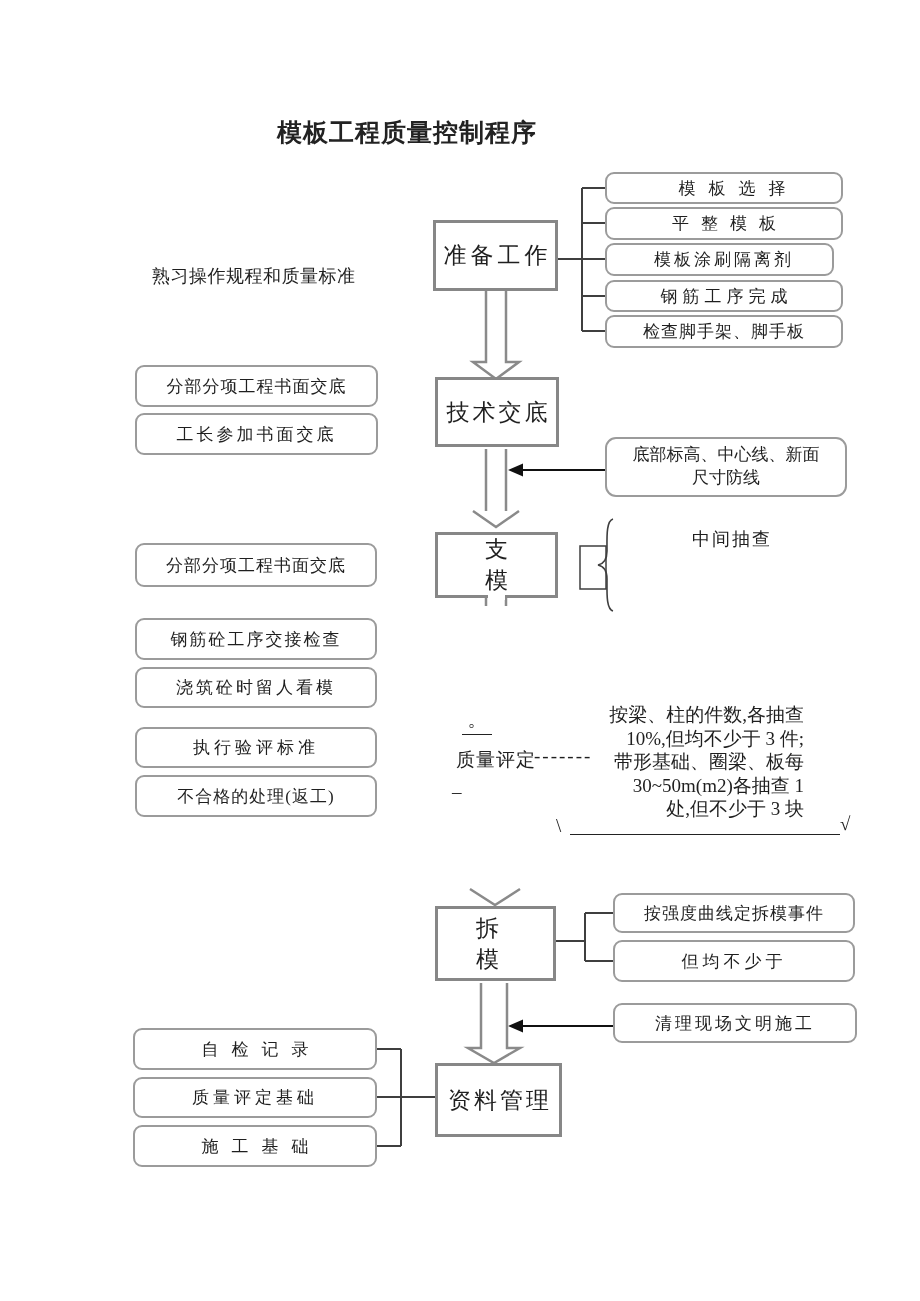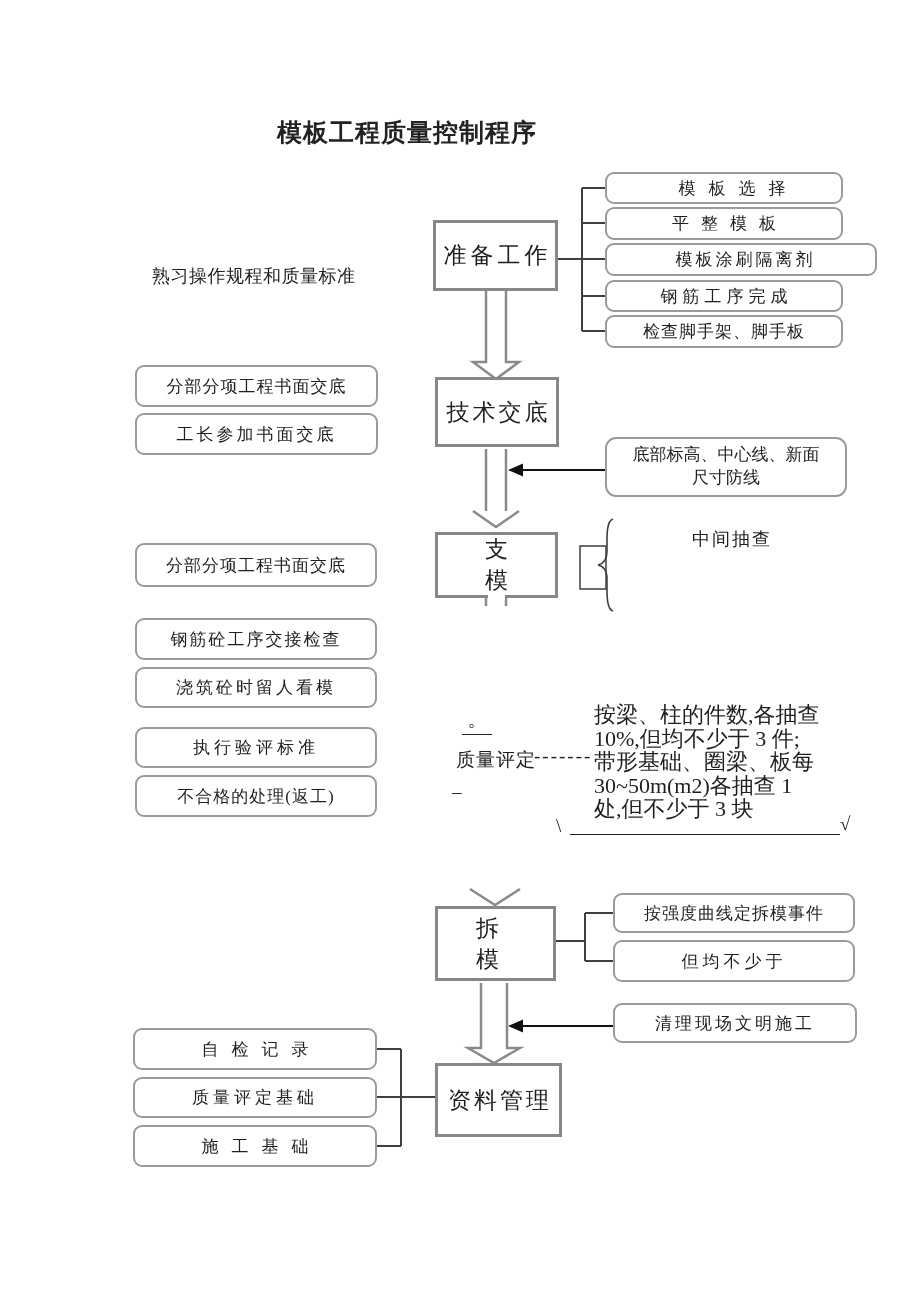--- a/index.html
+++ b/index.html
@@ -20,22 +20,22 @@
     display:flex;align-items:center;justify-content:center;
     font-size:23px;color:#1f1f1f;box-sizing:border-box;
   }
   .rbox{
     position:absolute;background:#fff;border:2px solid #9b9b9b;border-radius:9px;
     display:flex;align-items:center;justify-content:center;
     font-size:17px;color:#1f1f1f;box-sizing:border-box;text-align:center;
   }
   .qa-line{position:absolute;font-size:19px;}
   .qa-block{
-    position:absolute;left:594px;top:703px;width:210px;text-align:left;
-    font-size:22px;line-height:23.5px;white-space:nowrap;
+    position:absolute;left:594px;top:703px;width:210px;text-align:right;
+    font-size:19px;line-height:23.5px;white-space:nowrap;
   }
   .qa-block div{white-space:nowrap;}
   .svg-layer{position:absolute;left:0;top:0;}
   .gap-cover{position:absolute;background:#ffffff;}
 </style>
 </head>
 <body>
 
 <div class="page">
 
@@ -87,21 +87,21 @@
   <div class="pbox" style="left:433px;top:220px;width:125px;height:71px;letter-spacing:4px;padding-left:4px;">准备工作</div>
   <div class="pbox" style="left:435px;top:377px;width:124px;height:70px;letter-spacing:3px;padding-left:3px;">技术交底</div>
   <div class="pbox" style="left:435px;top:532px;width:123px;height:66px;letter-spacing:55px;padding-left:55px;">支模</div>
   <div class="pbox" style="left:435px;top:906px;width:121px;height:75px;letter-spacing:38px;padding-left:38px;">拆模</div>
   <div class="pbox" style="left:435px;top:1063px;width:127px;height:74px;letter-spacing:3px;padding-left:3px;">资料管理</div>
 
   <div class="gap-cover" style="left:488px;top:594px;width:17px;height:6px;"></div>
 
   <div class="rbox" style="left:605px;top:172px;width:238px;height:32px;letter-spacing:13px;padding-left:29px;">模板选择</div>
   <div class="rbox" style="left:605px;top:207px;width:238px;height:33px;letter-spacing:12px;padding-left:12px;">平整模板</div>
-  <div class="rbox" style="left:605px;top:243px;width:272px;height:33px;letter-spacing:3px;padding-left:9px;">模板涂刷隔离剂</div>
+  <div class="rbox" style="left:605px;top:243px;width:229px;height:33px;letter-spacing:3px;padding-left:9px;">模板涂刷隔离剂</div>
   <div class="rbox" style="left:605px;top:280px;width:238px;height:32px;letter-spacing:5px;padding-left:5px;">钢筋工序完成</div>
   <div class="rbox" style="left:605px;top:315px;width:238px;height:33px;letter-spacing:1px;">检查脚手架、脚手板</div>
 
   <div class="rbox" style="left:135px;top:365px;width:243px;height:42px;letter-spacing:1px;">分部分项工程书面交底</div>
   <div class="rbox" style="left:135px;top:413px;width:243px;height:42px;letter-spacing:3px;">工长参加书面交底</div>
 
   <div class="rbox" style="left:605px;top:437px;width:242px;height:60px;border-radius:11px;line-height:1.35;flex-direction:column;">
     <div>底部标高、中心线、新面</div>
     <div>尺寸防线</div>
   </div>

